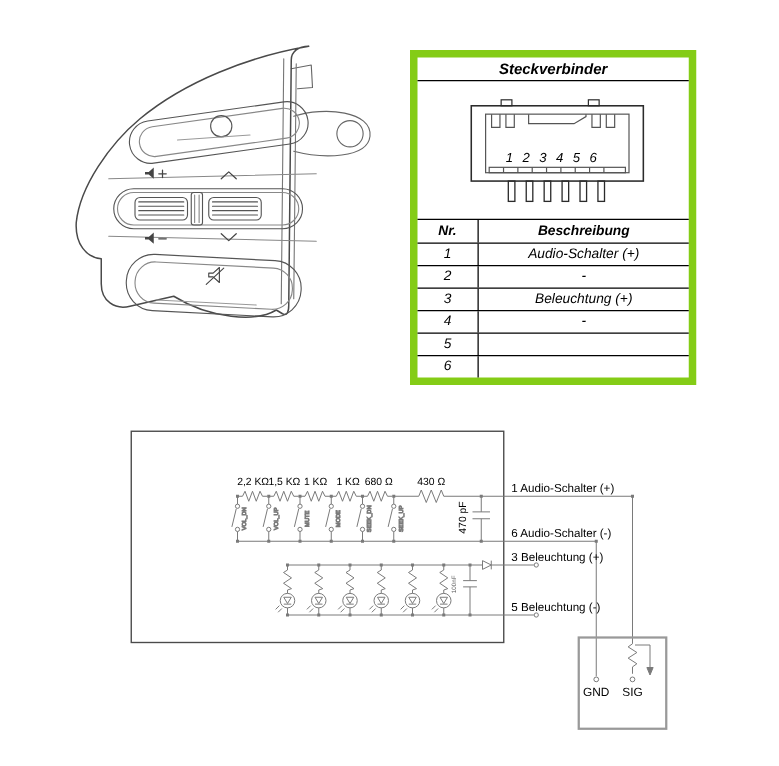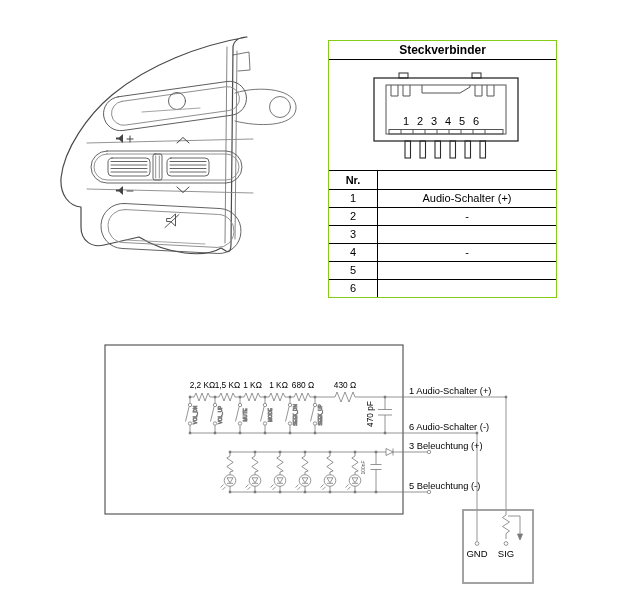--- a/index.html
+++ b/index.html
@@ -6,21 +6,21 @@
   body{
     width:623px;height:613px;background:#fff;position:relative;
     font-family:"Liberation Sans",sans-serif;color:#000;overflow:hidden;
   }
   .abs{position:absolute;}
   svg{font-family:"Liberation Sans",sans-serif;}
 
   
   #connector-panel{
     left:328px;top:40px;width:229px;
-    border:1px solid #84cc16;box-sizing:border-box;background:#fff;
+    border:6px solid #84cc16;box-sizing:border-box;background:#fff;font-style:italic;
   }
   .c-title{
     height:18px;line-height:18px;text-align:center;
     font-weight:bold;font-size:12px;border-bottom:1px solid #000;
   }
   .c-img{
     height:110px;border-bottom:1px solid #000;
     display:flex;align-items:center;justify-content:center;
   }
   .c-row{display:flex;height:17px;line-height:17px;font-size:11px;border-bottom:1px solid #000;}
@@ -162,31 +162,33 @@
         <text class="t-pin" x="91" y="64">2</text>
         <text class="t-pin" x="105" y="64">3</text>
         <text class="t-pin" x="119" y="64">4</text>
         <text class="t-pin" x="133" y="64">5</text>
         <text class="t-pin" x="147" y="64">6</text>
       </g>
     </svg>
   </div>
   <div class="c-row hdr">
     <div class="cell-nr">Nr.</div>
+    <div class="cell-desc">Beschreibung</div>
   </div>
   <div class="c-row">
     <div class="cell-nr">1</div>
     <div class="cell-desc">Audio-Schalter (+)</div>
   </div>
   <div class="c-row">
     <div class="cell-nr">2</div>
     <div class="cell-desc">-</div>
   </div>
   <div class="c-row">
     <div class="cell-nr">3</div>
+    <div class="cell-desc">Beleuchtung (+)</div>
   </div>
   <div class="c-row">
     <div class="cell-nr">4</div>
     <div class="cell-desc">-</div>
   </div>
   <div class="c-row">
     <div class="cell-nr">5</div>
   </div>
   <div class="c-row">
     <div class="cell-nr">6</div>

